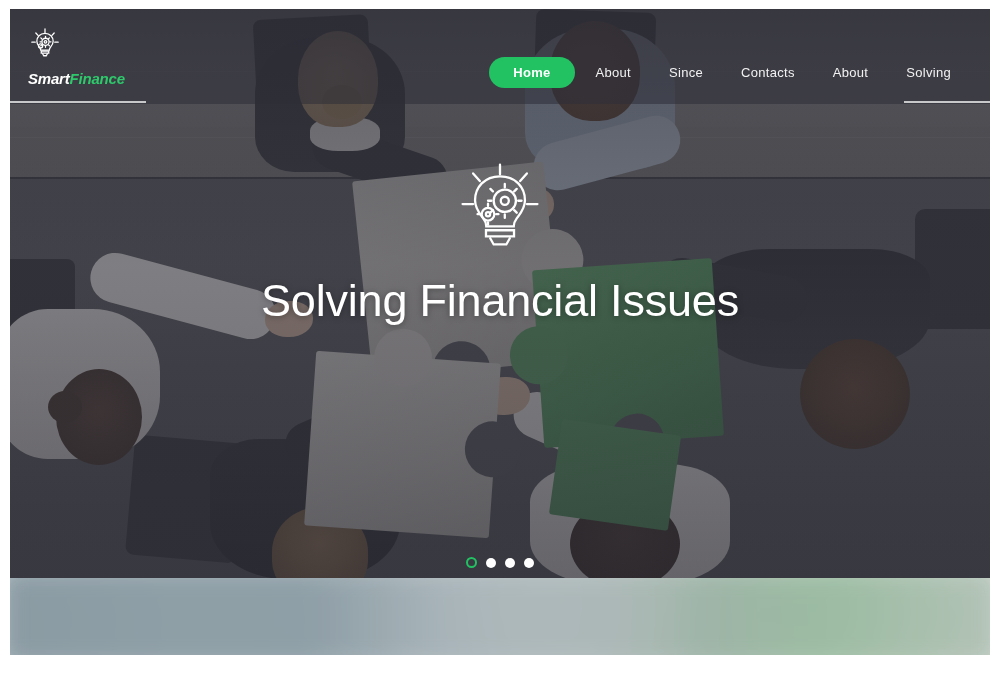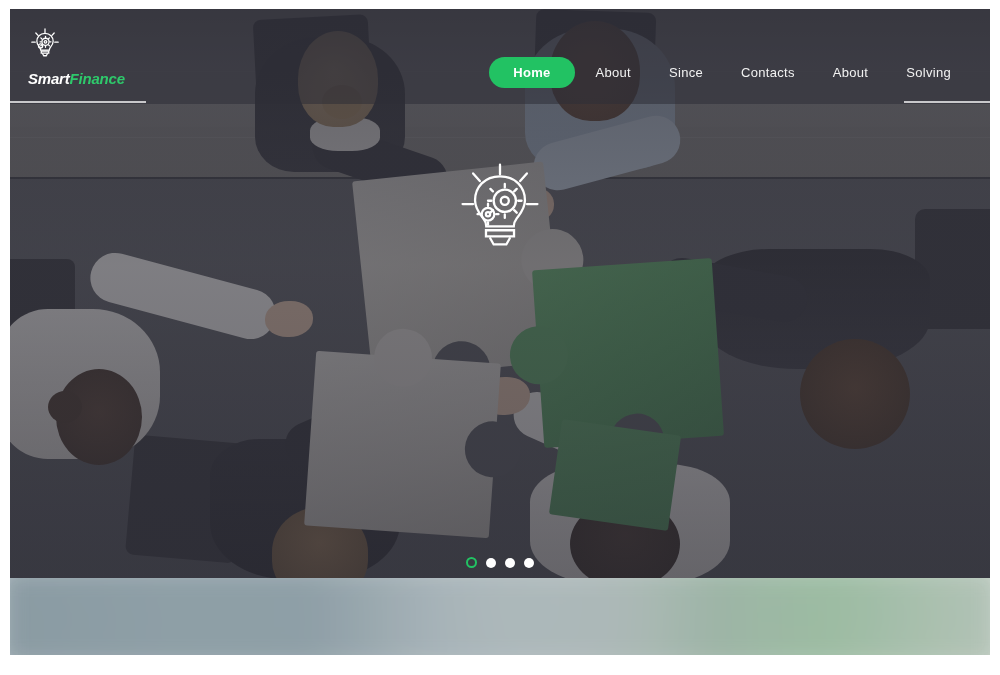--- a/index.html
+++ b/index.html
@@ -386,20 +386,21 @@
           <circle cx="55" cy="43.5" r="4.2"></circle>
           <path d="M55 29.6 v-3.6 M55 61.4 v-3.6 M68.9 43.5 h3.6 M37.5 43.5 h3.6
                    M64.8 33.7 l2.6-2.6 M42.6 53.3 l-2.6 2.6
                    M64.8 53.3 l2.6 2.6 M42.6 33.7 l-2.6-2.6"></path>
           <circle cx="37.5" cy="57.5" r="6.6"></circle>
           <circle cx="37.5" cy="57.5" r="2.2"></circle>
           <path d="M37.5 49 v-2.4 M37.5 68.4 v-2.4 M46 57.5 h2.4 M26.6 57.5 h2.4"></path>
         </g>
       </svg>
 
+      <h1 class="hero-title">Solving Financial Issues</h1>
     </div>
 
     <div class="dots">
       <span class="dot active"></span>
       <span class="dot"></span>
       <span class="dot"></span>
       <span class="dot"></span>
     </div>
   </section>
 

